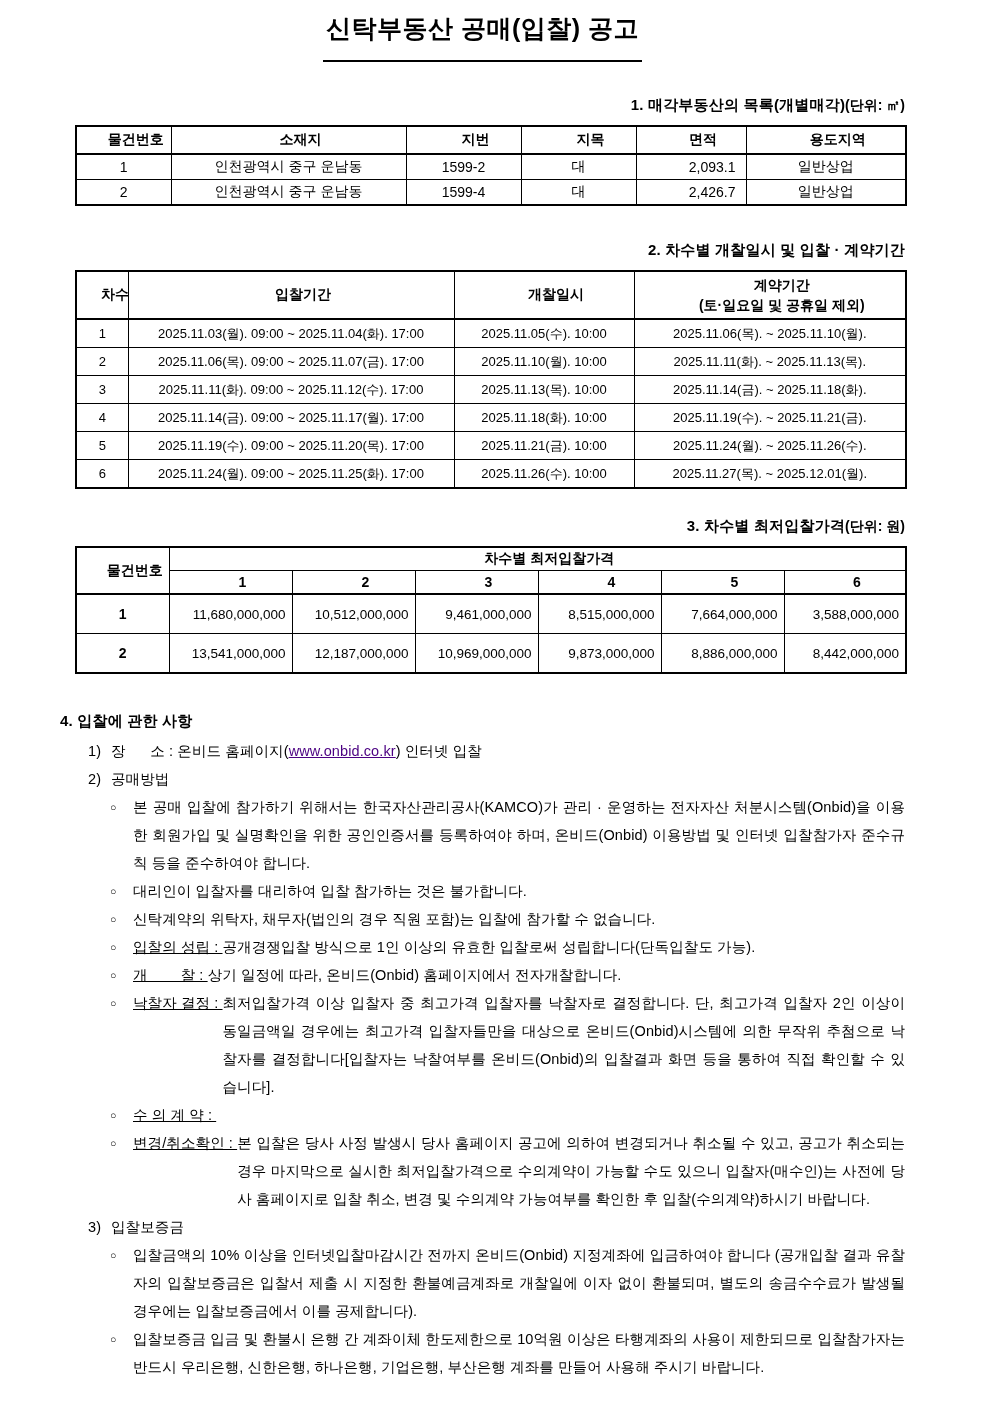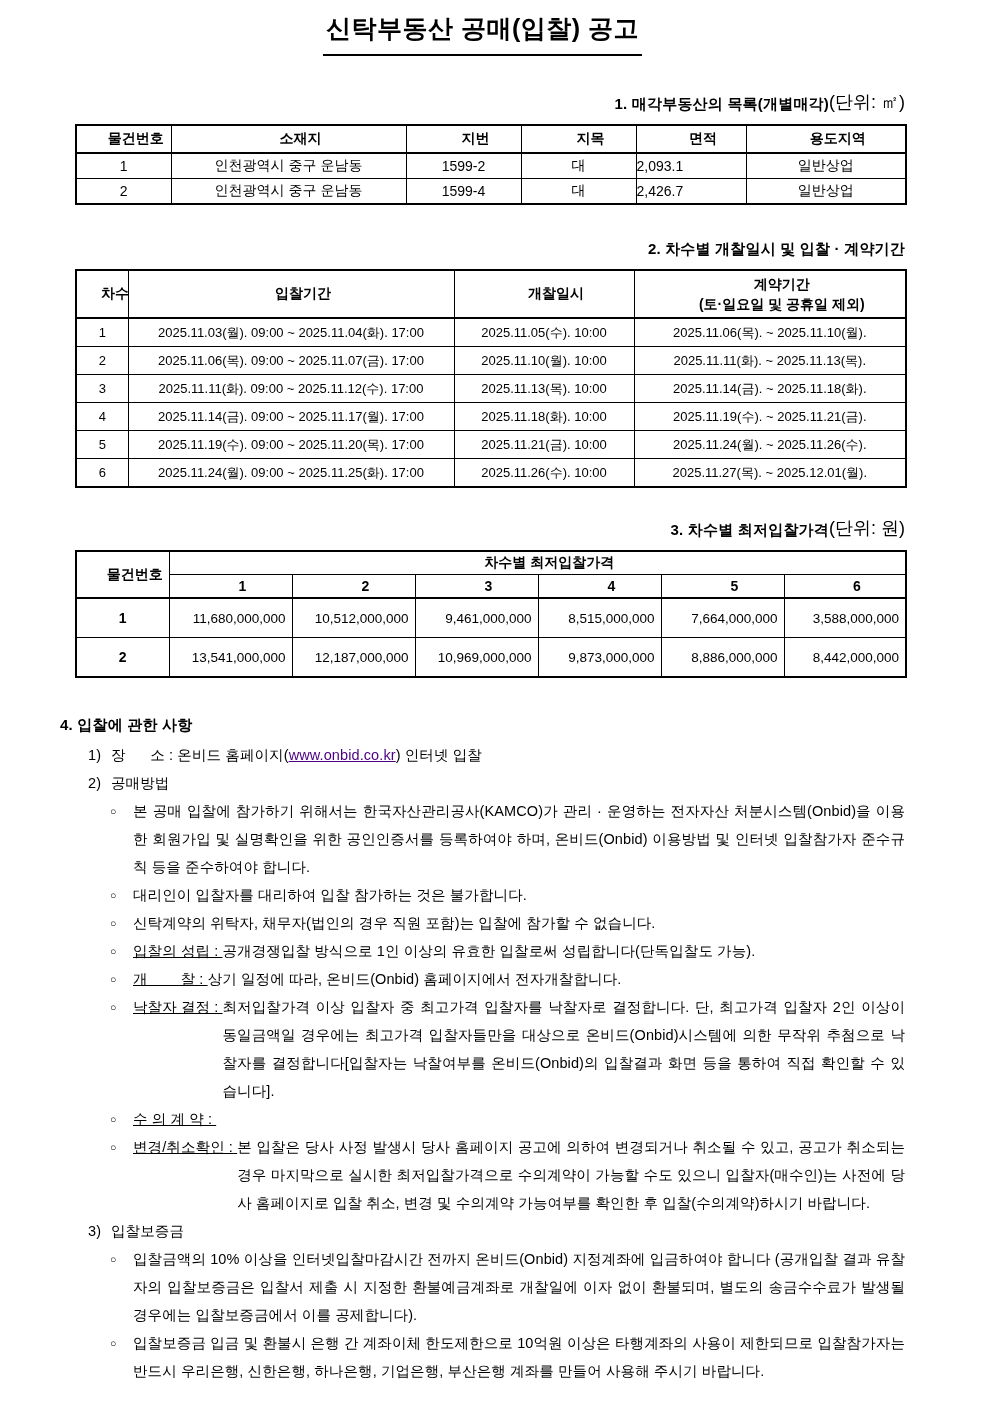--- a/index.html
+++ b/index.html
@@ -8,45 +8,45 @@
     background:#ffffff; color:#000;
     font-family:"Liberation Sans","DejaVu Sans",sans-serif;
     box-sizing:border-box; padding-top:12px; overflow:hidden;
   }
   .content { margin:0 87px 0 60px; } 
 
   
   .doc-title-wrap { text-align:center; margin-bottom:34px; }
   .doc-title {
     display:inline-block; font-size:25px; font-weight:bold;
-    border-bottom:2px solid #000; padding:0 3px 9px; letter-spacing:0.5px;
+    border-bottom:2px solid #000; padding:0 3px 15px; letter-spacing:0.5px;
   }
 
   
   .sec-head-row { display:flex; justify-content:flex-end; align-items:flex-end; margin-bottom:10px;margin-left:14px; }
   .sec-heading { font-size:15px; font-weight:bold; letter-spacing:0.2px; }
   .sec-heading .normal { font-weight:bold; }
-  .unit-label { font-size:18px; font-weight:normal; }
+  .unit-label { font-size:14px; font-weight:bold; }
 
   
   .doc-table {
     border-collapse:collapse; margin-left:15px; width:830px;
     table-layout:fixed; border:2px solid #000;
   }
   .doc-table th, .doc-table td {
     border:1px solid #000; text-align:center; vertical-align:middle;
     padding:0; overflow:hidden; white-space:nowrap;
   }
   .doc-table th { font-size:14px; font-weight:bold;padding-left:24px; }
   .hsep { border-bottom:2px solid #000 !important; }
 
   
   .t1 th { height:26px; }
   .t1 td { height:24px; font-size:14px; }
-  .t1 td.num-right { text-align:left; padding-right:10px; }
+  .t1 td.num-right { text-align:right; padding-right:10px; }
 
   
   .t2 th { height:46px; }
   .t2 .two-line { line-height:20px; }
   .t2 td { height:27px; font-size:13px; }
 
   
   .t3 th { height:22px; }
   .t3 td { height:38px; font-size:13.5px; }
   .t3 td.item-no { font-size:14px; font-weight:bold; }

